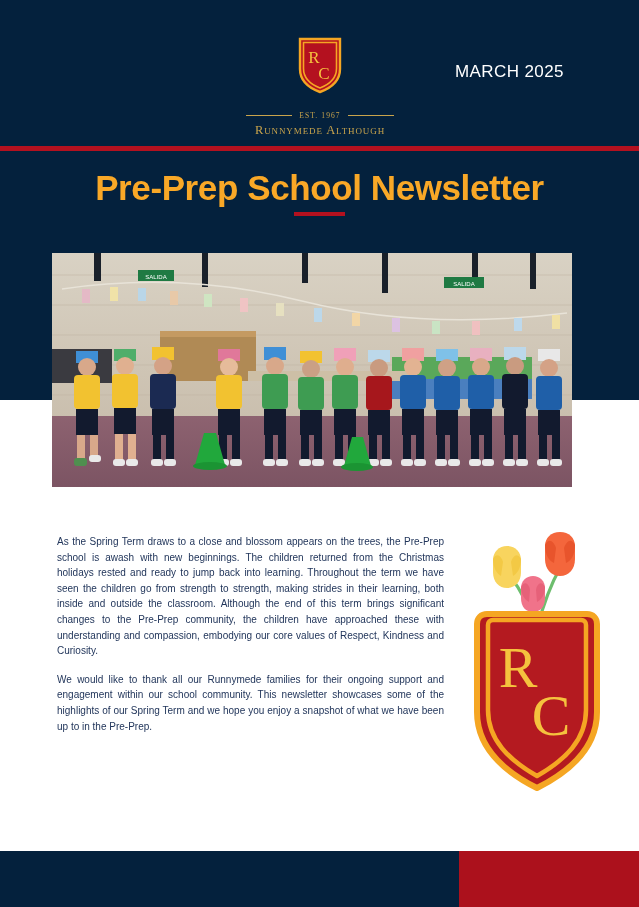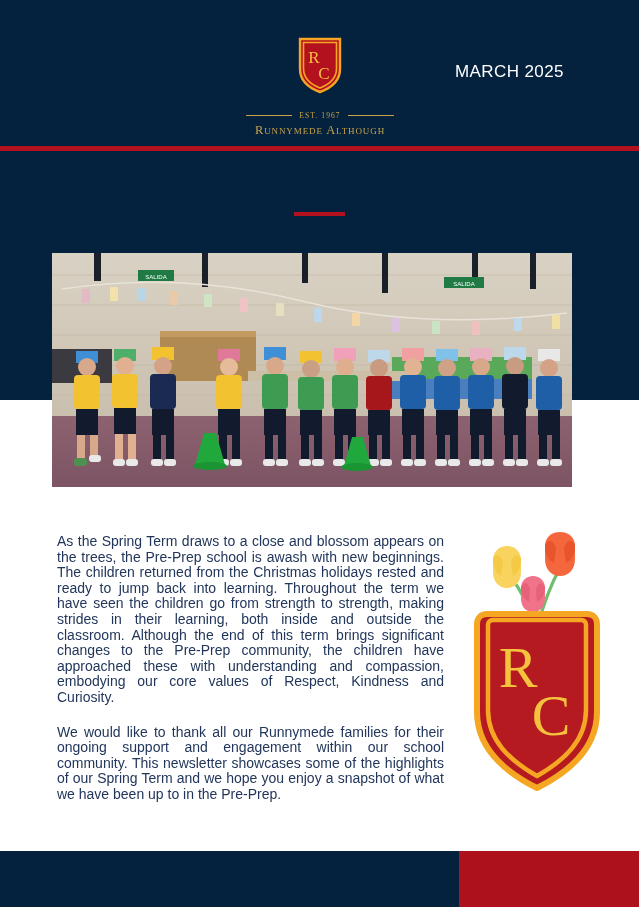--- a/index.html
+++ b/index.html
@@ -67,24 +67,24 @@
     width:520px; height:234px;
     overflow:hidden; background:#8d7f72;
   }
   .photo svg { display:block; width:520px; height:234px; }
 
   
   .article {
     position:absolute; left:57px; top:534px; width:387px;
   }
   .article p {
-    font-size:14px; line-height:15.6px;
+    font-size:10px; line-height:15.6px;
     color:#22365B; text-align:justify;
   }
-  .article p + p { margin-top:19px; }
+  .article p + p { margin-top:13px; }
 
   
   .crest-art { position:absolute; left:463px; top:532px; width:148px; height:262px; }
   .crest-art svg { display:block; width:148px; height:262px; }
 
   
   .footer { position:absolute; left:0; top:851px; width:639px; height:56px; }
   .footer-navy { position:absolute; left:0; top:0; width:459px; height:56px; background:#04213D; }
   .footer-red  { position:absolute; left:459px; top:0; width:180px; height:56px; background:#AC111C; }
 </style>
@@ -107,20 +107,21 @@
     <div class="est-row">
       <span class="est-line"></span>
       <span class="est-text">EST.  1967</span>
       <span class="est-line"></span>
     </div>
     <div class="college-name">Runnymede Although</div>
   </div>
 
   <div class="issue-date">MARCH 2025</div>
 
+  <div class="headline">Pre-Prep School Newsletter</div>
   <div class="headline-accent"></div>
 
   <div class="photo">
     <svg viewBox="0 0 520 234">
       <defs>
         <linearGradient id="wallG" x1="0" y1="0" x2="0" y2="1">
           <stop offset="0" stop-color="#d9d2c4"></stop>
             <stop offset="1" stop-color="#cabfae"></stop>
         </linearGradient>
         <linearGradient id="floorG" x1="0" y1="0" x2="0" y2="1">

